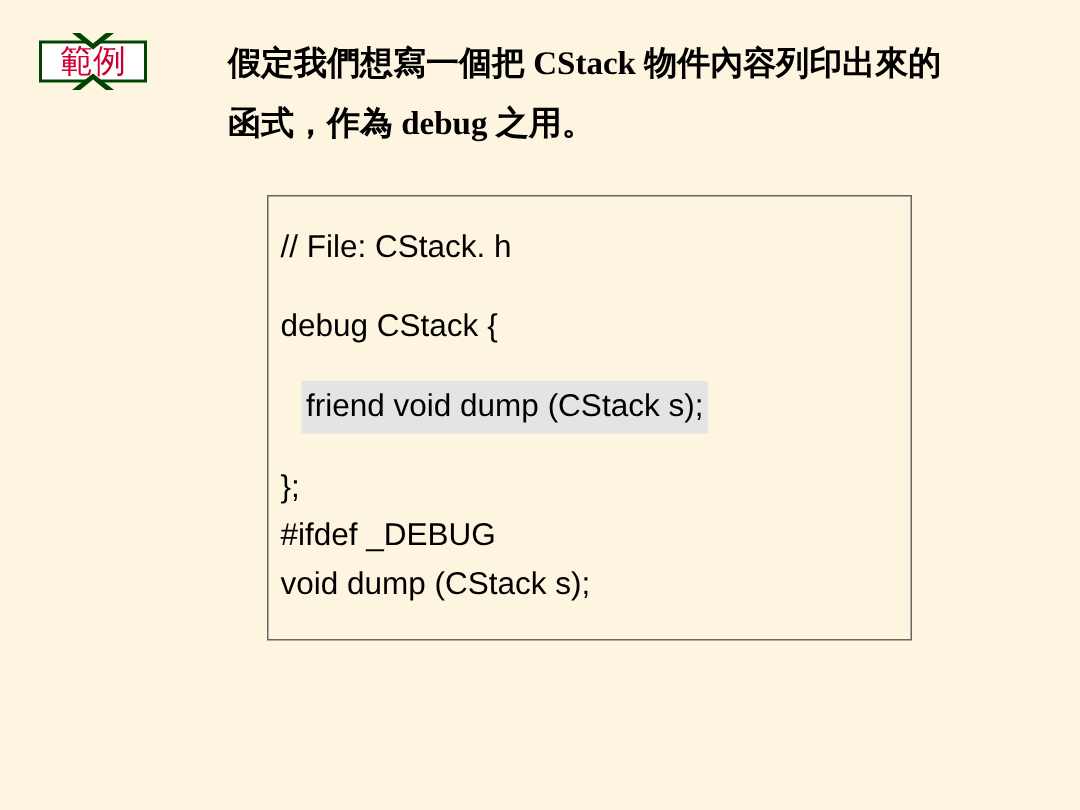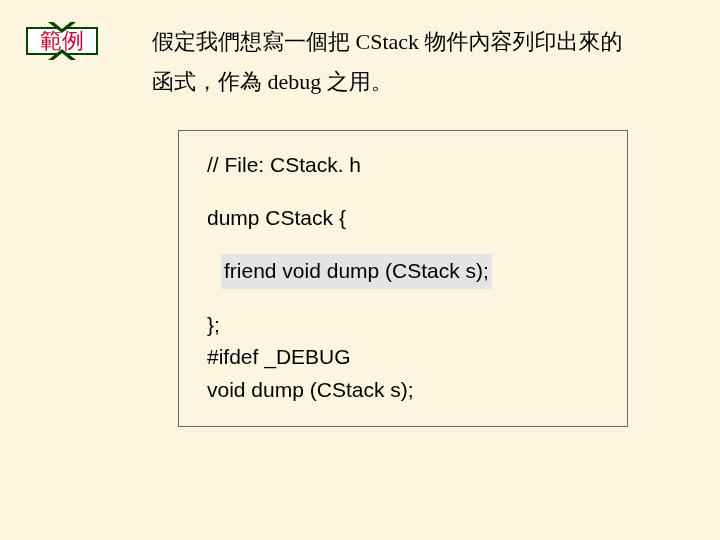--- a/index.html
+++ b/index.html
@@ -88,28 +88,29 @@
       font-family: "SimSun", "Microsoft YaHei", serif;
     }
     .desc {
       position: absolute;
       left: 152px;
       top: 22px;
       right: 40px;
       color: #000;
       font-size: 22px;
       line-height: 1.8;
+      font-weight: bold;
     }
     .codebox {
       position: absolute;
       left: 178px;
       top: 130px;
       width: 400px;
       border: 1.5px solid #666;
-      padding: 18px 20px 20px 28px;
+      padding: 18px 20px 20px 8px;
       background: transparent;
       font-family: Arial, "Microsoft YaHei", sans-serif;
       font-size: 21px;
       color: #000;
       line-height: 1.55;
     }
     .codebox .blankline {
       height: 20px;
     }
     .codebox .indent {
@@ -137,20 +138,20 @@
 </div>
 
 <div class="desc">
   <span>假定我們想寫一個把 CStack 物件內容列印出來的</span><br>
   <span>函式，作為 debug 之用。</span>
 </div>
 
 <div class="codebox">
   <div>// File: CStack. h</div>
   <div class="blankline"></div>
-  <div>dump CStack {</div>
+  <div>debug CStack {</div>
   <div class="blankline"></div>
   <div class="indent"><span class="highlight">friend void dump (CStack s);</span></div>
   <div class="blankline"></div>
   <div>};</div>
   <div>#ifdef _DEBUG</div>
   <div>void dump (CStack s);</div>
 </div>
 
 </body></html>

